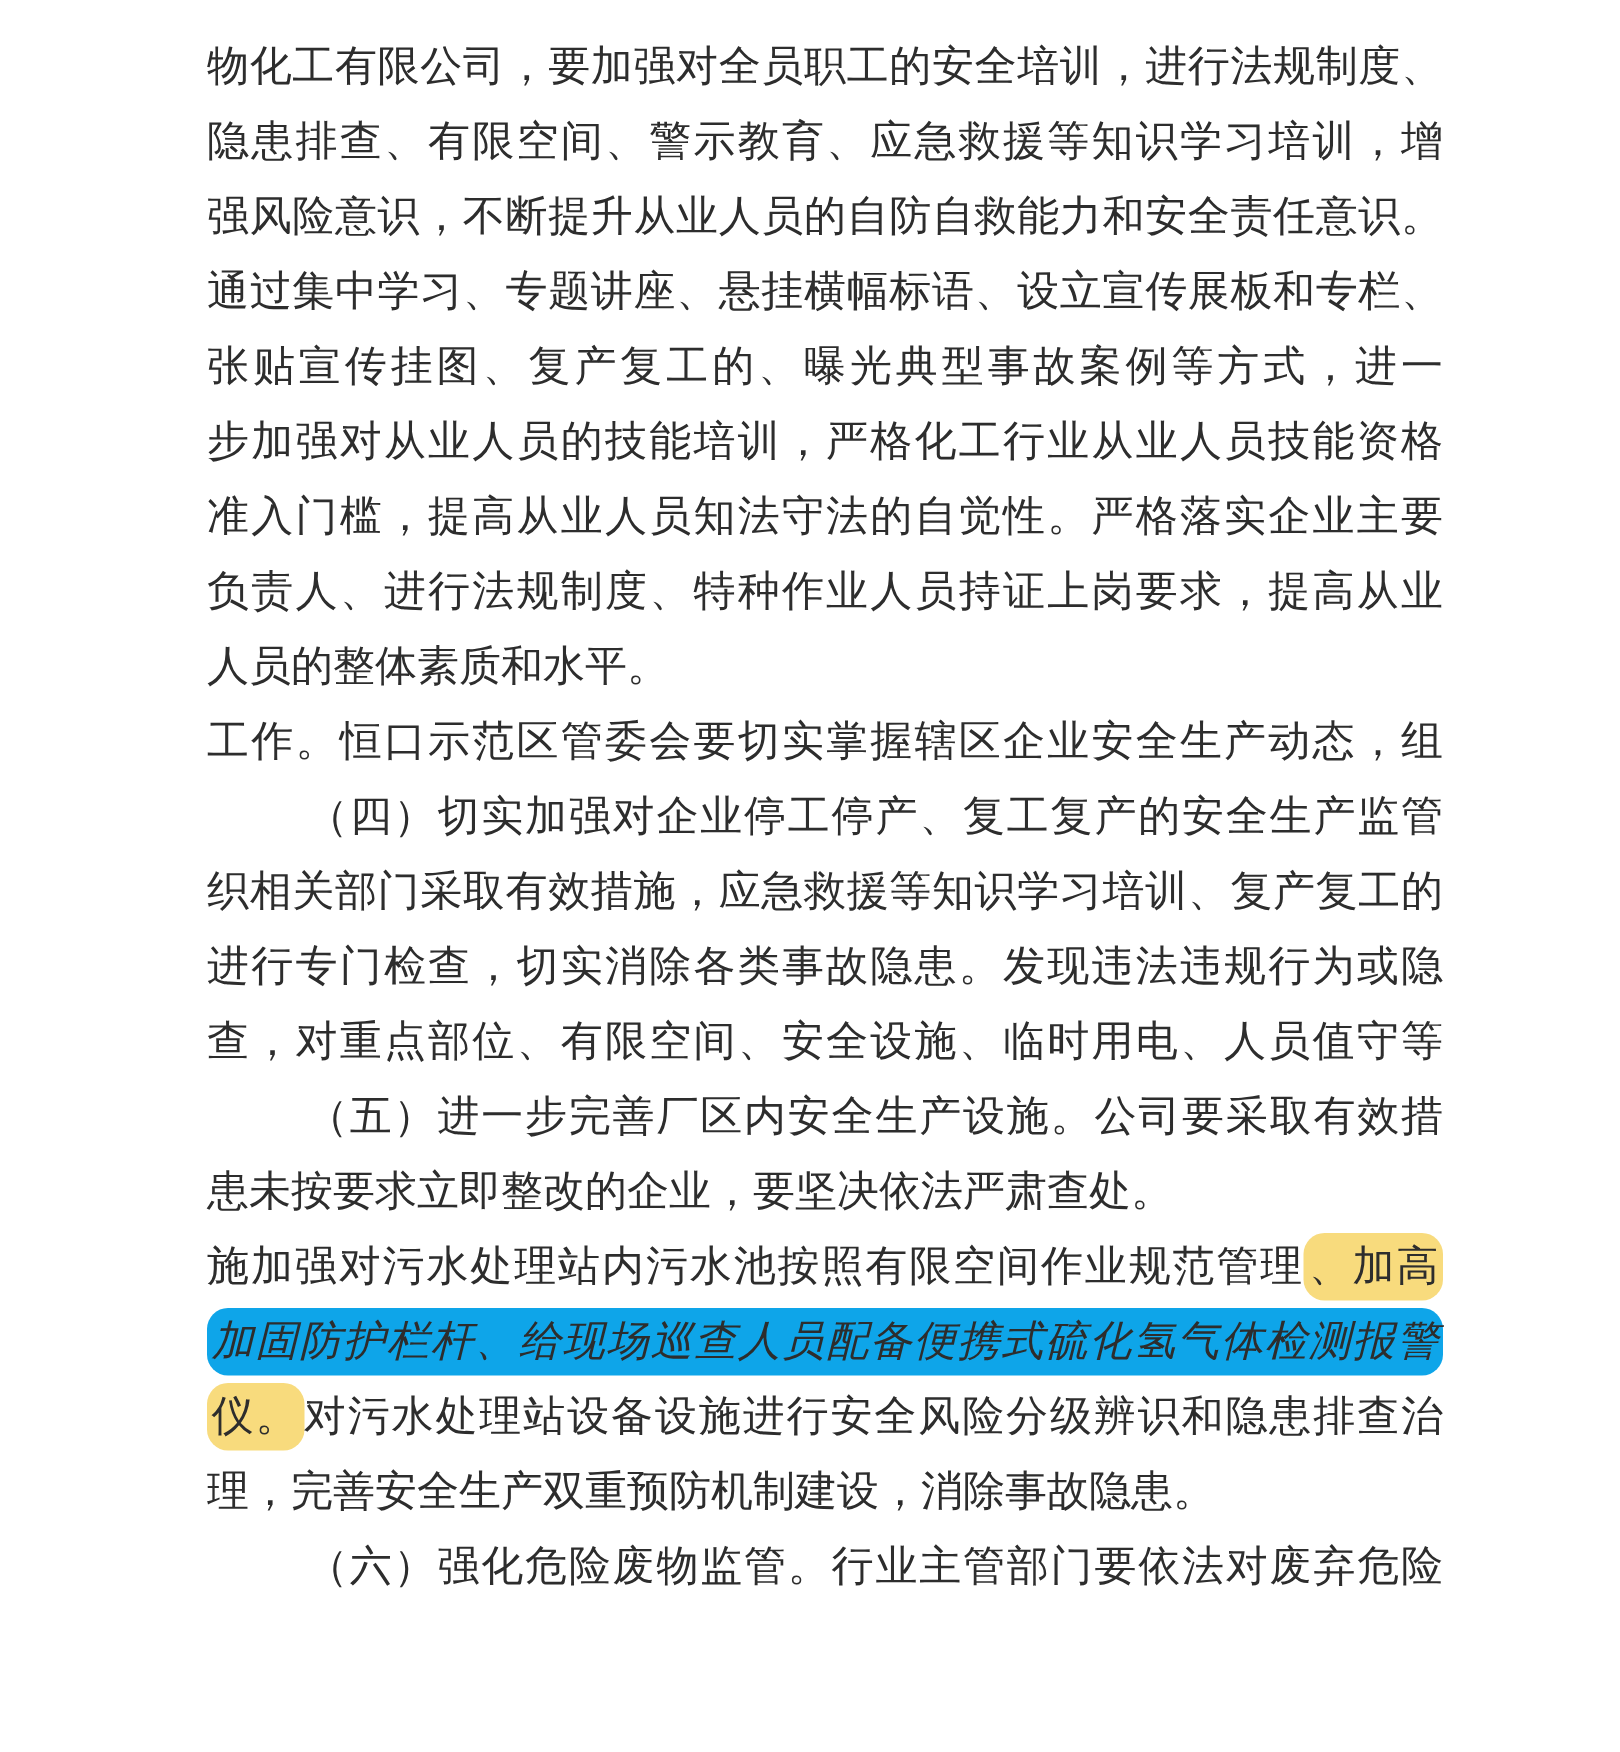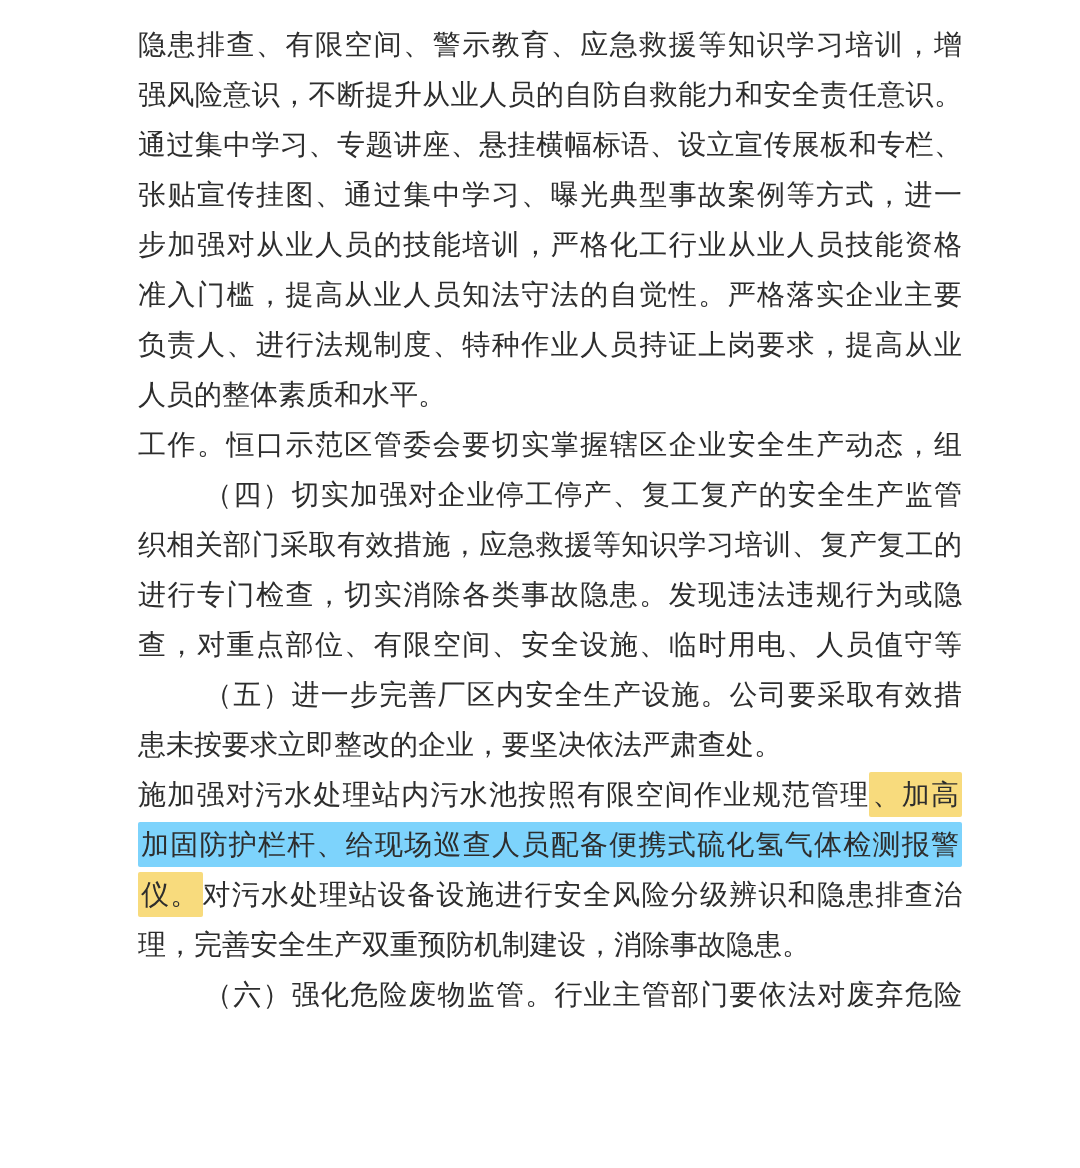--- a/index.html
+++ b/index.html
@@ -44,42 +44,43 @@
   }
   .line.indent {
     padding-left: 66px;
   }
   .seg {
     white-space: nowrap;
   }
   .seg.hl {
     background: #f8db7d;
     padding: 7px 3px;
-    border-radius: 2px;
+    border-radius: 14px;
   }
 </style>
 </head>
 <body>
 
 <div class="page">
   <div class="text-block" id="text-block" style="color: rgb(45, 45, 45);">
+      <div class="line"><span class="seg">物化工有限公司，要加强对全员职工的安全培训，进行法规制度、</span></div>
       <div class="line"><span class="seg">隐患排查、有限空间、警示教育、应急救援等知识学习培训，增</span></div>
       <div class="line"><span class="seg">强风险意识，不断提升从业人员的自防自救能力和安全责任意识。</span></div>
       <div class="line"><span class="seg">通过集中学习、专题讲座、悬挂横幅标语、设立宣传展板和专栏、</span></div>
-      <div class="line"><span class="seg">张贴宣传挂图、通过集中学习、曝光典型事故案例等方式，进一</span></div>
+      <div class="line"><span class="seg">张贴宣传挂图、复产复工的、曝光典型事故案例等方式，进一</span></div>
       <div class="line"><span class="seg">步加强对从业人员的技能培训，严格化工行业从业人员技能资格</span></div>
       <div class="line"><span class="seg">准入门槛，提高从业人员知法守法的自觉性。严格落实企业主要</span></div>
       <div class="line"><span class="seg">负责人、进行法规制度、特种作业人员持证上岗要求，提高从业</span></div>
       <div class="line align-left"><span class="seg">人员的整体素质和水平。</span></div>
       <div class="line"><span class="seg">工作。恒口示范区管委会要切实掌握辖区企业安全生产动态，组</span></div>
       <div class="line indent"><span class="seg">（四）切实加强对企业停工停产、复工复产的安全生产监管</span></div>
       <div class="line"><span class="seg">织相关部门采取有效措施，应急救援等知识学习培训、复产复工的</span></div>
       <div class="line"><span class="seg">进行专门检查，切实消除各类事故隐患。发现违法违规行为或隐</span></div>
       <div class="line"><span class="seg">查，对重点部位、有限空间、安全设施、临时用电、人员值守等</span></div>
       <div class="line indent"><span class="seg">（五）进一步完善厂区内安全生产设施。公司要采取有效措</span></div>
       <div class="line align-left"><span class="seg">患未按要求立即整改的企业，要坚决依法严肃查处。</span></div>
       <div class="line"><span class="seg">施加强对污水处理站内污水池按照有限空间作业规范管理</span><span class="seg hl" style="background: rgb(248, 219, 125);">、加高</span></div>
-      <div class="line"><span class="seg hl" style="background: #7dd3fc;">加固防护栏杆、给现场巡查人员配备便携式硫化氢气体检测报警</span></div>
+      <div class="line"><span class="seg hl" style="background: #0ea5e9; font-style: italic;">加固防护栏杆、给现场巡查人员配备便携式硫化氢气体检测报警</span></div>
       <div class="line"><span class="seg hl" style="background: rgb(248, 219, 125);">仪。</span><span class="seg">对污水处理站设备设施进行安全风险分级辨识和隐患排查治</span></div>
       <div class="line align-left"><span class="seg">理，完善安全生产双重预防机制建设，消除事故隐患。</span></div>
       <div class="line indent"><span class="seg">（六）强化危险废物监管。行业主管部门要依法对废弃危险</span></div>
     </div>
 </div>
 
 </body></html>

